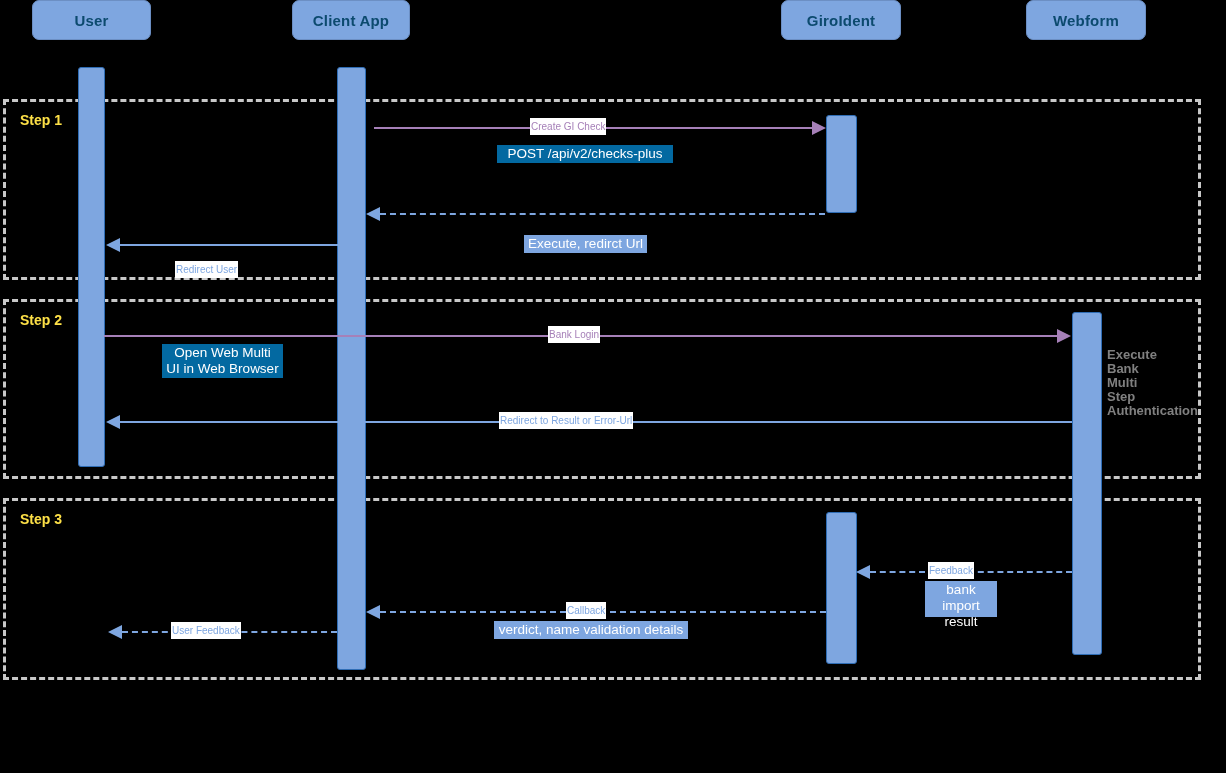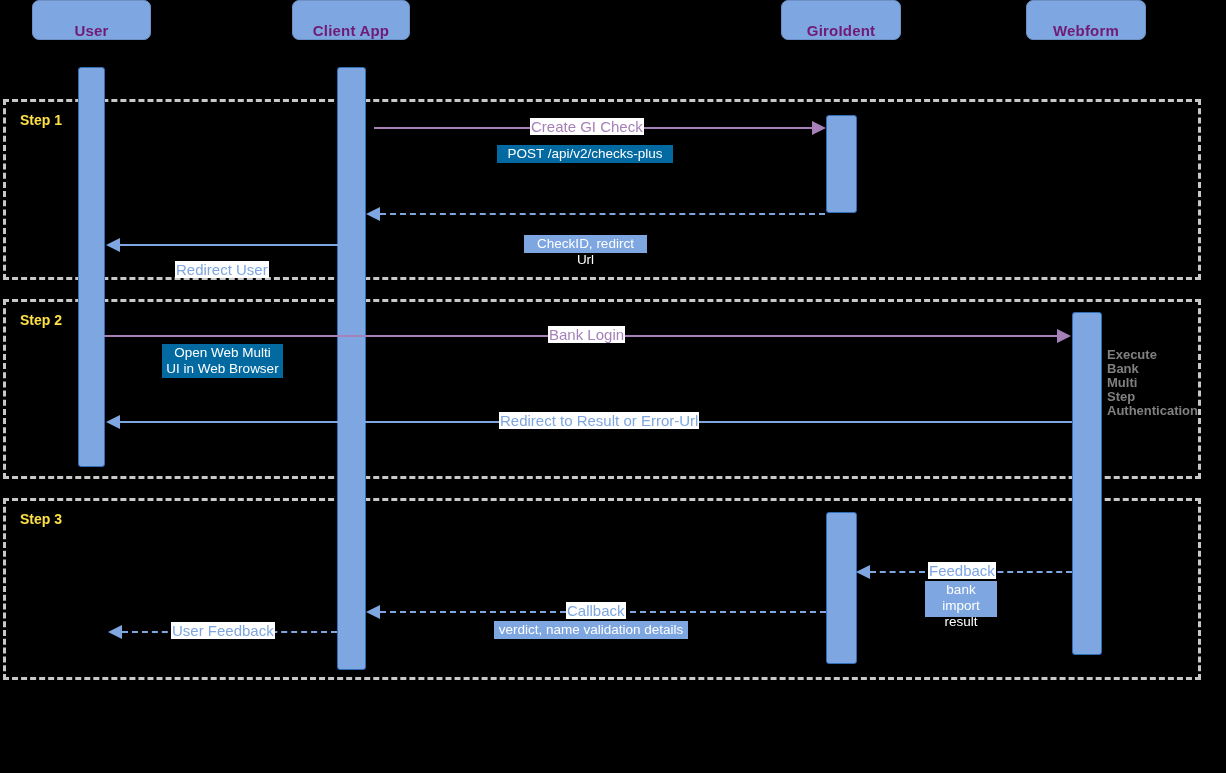--- a/index.html
+++ b/index.html
@@ -16,23 +16,23 @@
     background: #000000;
   }
 
   
   .actor-box {
     position: absolute;
     background: #7EA6E0;
     border: 1px solid #6c8fc4;
     border-radius: 7px;
     display: flex;
-    align-items: flex-end;
+    align-items: center;
     justify-content: center;
-    color: #701a75;
+    color: #0c4a6e;
     font-weight: bold;
     font-size: 15px;
     letter-spacing: .2px;
   }
 
   
   .activation {
     position: absolute;
     background: #7EA6E0;
     border: 1px solid #2F6DB5;
@@ -76,21 +76,21 @@
   .arrow-head.left.blue {
     border-top: 7px solid transparent;
     border-bottom: 7px solid transparent;
     border-right: 14px solid #7EA6E0;
   }
 
   
   .msg-label {
     position: absolute;
     background: #FFFFFF;
-    font-size: 15px;
+    font-size: 10px;
     white-space: nowrap;
     line-height: 17px;
     padding: 0 1px;
   }
   .msg-label.purple { color: #A680B8; }
   .msg-label.blue   { color: #7EA6E0; }
 
   
   .note {
     position: absolute;
@@ -147,21 +147,21 @@
     <span>Webform</span>
   </div>
 
   <div class="msg-line solid purple" style="left:374px; top:127px; width:441px;"></div>
   <div class="arrow-head right purple" style="left:812px; top:121px;"></div>
   <div class="msg-label purple" style="left:530px; top:118px;">Create GI Check</div>
   <div class="note purple" style="left:497px; top:145px; width:176px; height:18px;">POST /api/v2/checks-plus</div>
 
   <div class="msg-line dashed blue" style="left:380px; top:213px; width:445px;"></div>
   <div class="arrow-head left blue" style="left:366px; top:207px;"></div>
-  <div class="note blue" style="left:524px; top:235px; width:123px; height:18px;">CheckID, redirct Url</div>
+  <div class="note blue" style="left:524px; top:235px; width:123px; height:18px;">Execute, redirct Url</div>
 
   <div class="msg-line solid blue" style="left:120px; top:244px; width:218px;"></div>
   <div class="arrow-head left blue" style="left:106px; top:238px;"></div>
   <div class="msg-label blue" style="left:175px; top:235px;margin-top:26px;">Redirect User</div>
 
   <div class="msg-line solid purple" style="left:104px; top:335px; width:956px;"></div>
   <div class="arrow-head right purple" style="left:1057px; top:329px;"></div>
   <div class="msg-label purple" style="left:548px; top:326px;">Bank Login</div>
   <div class="note purple" style="left:162px; top:344px; width:121px; height:34px;">Open Web Multi
 UI in Web Browser</div>

